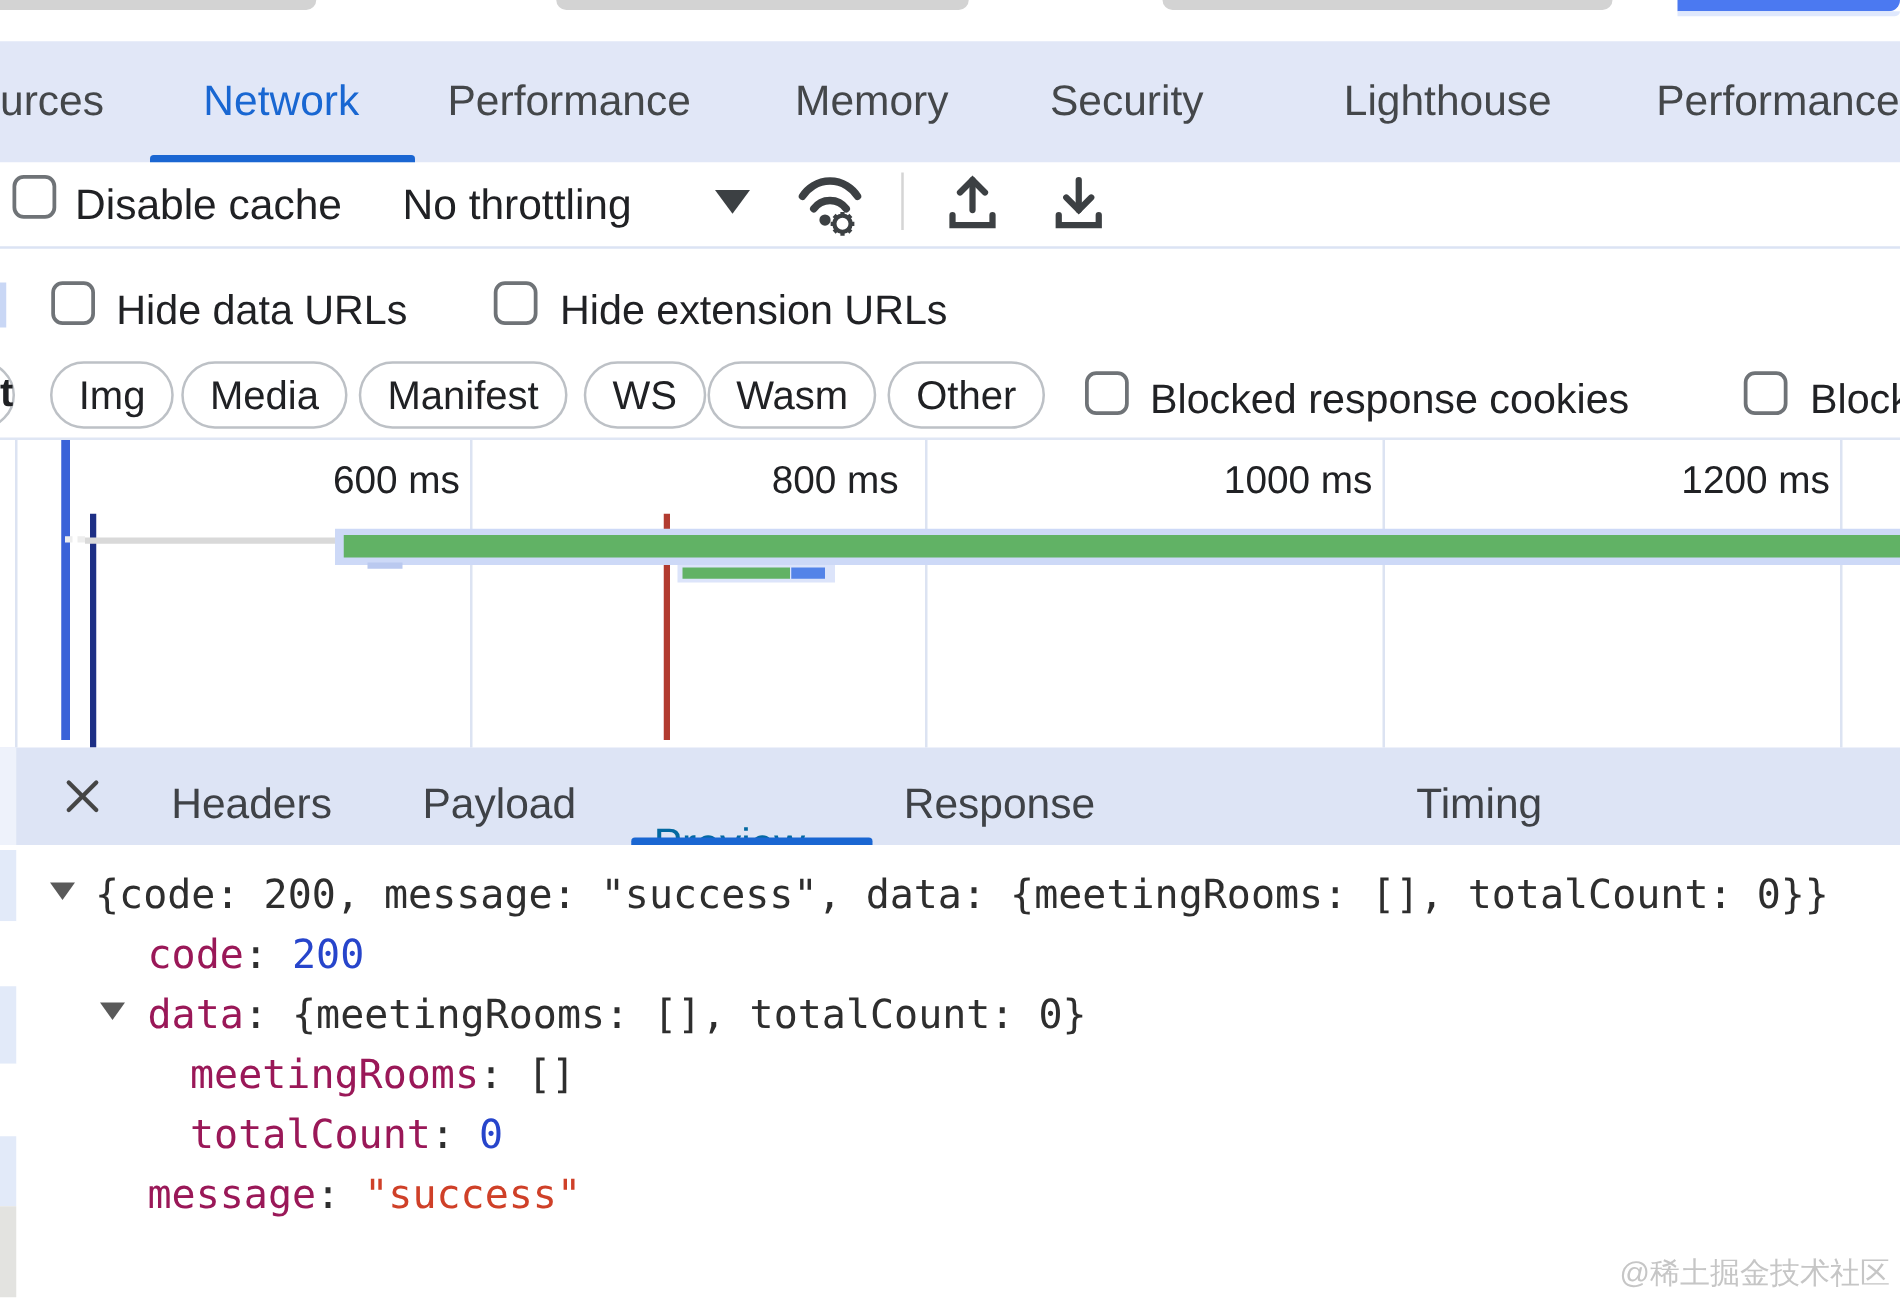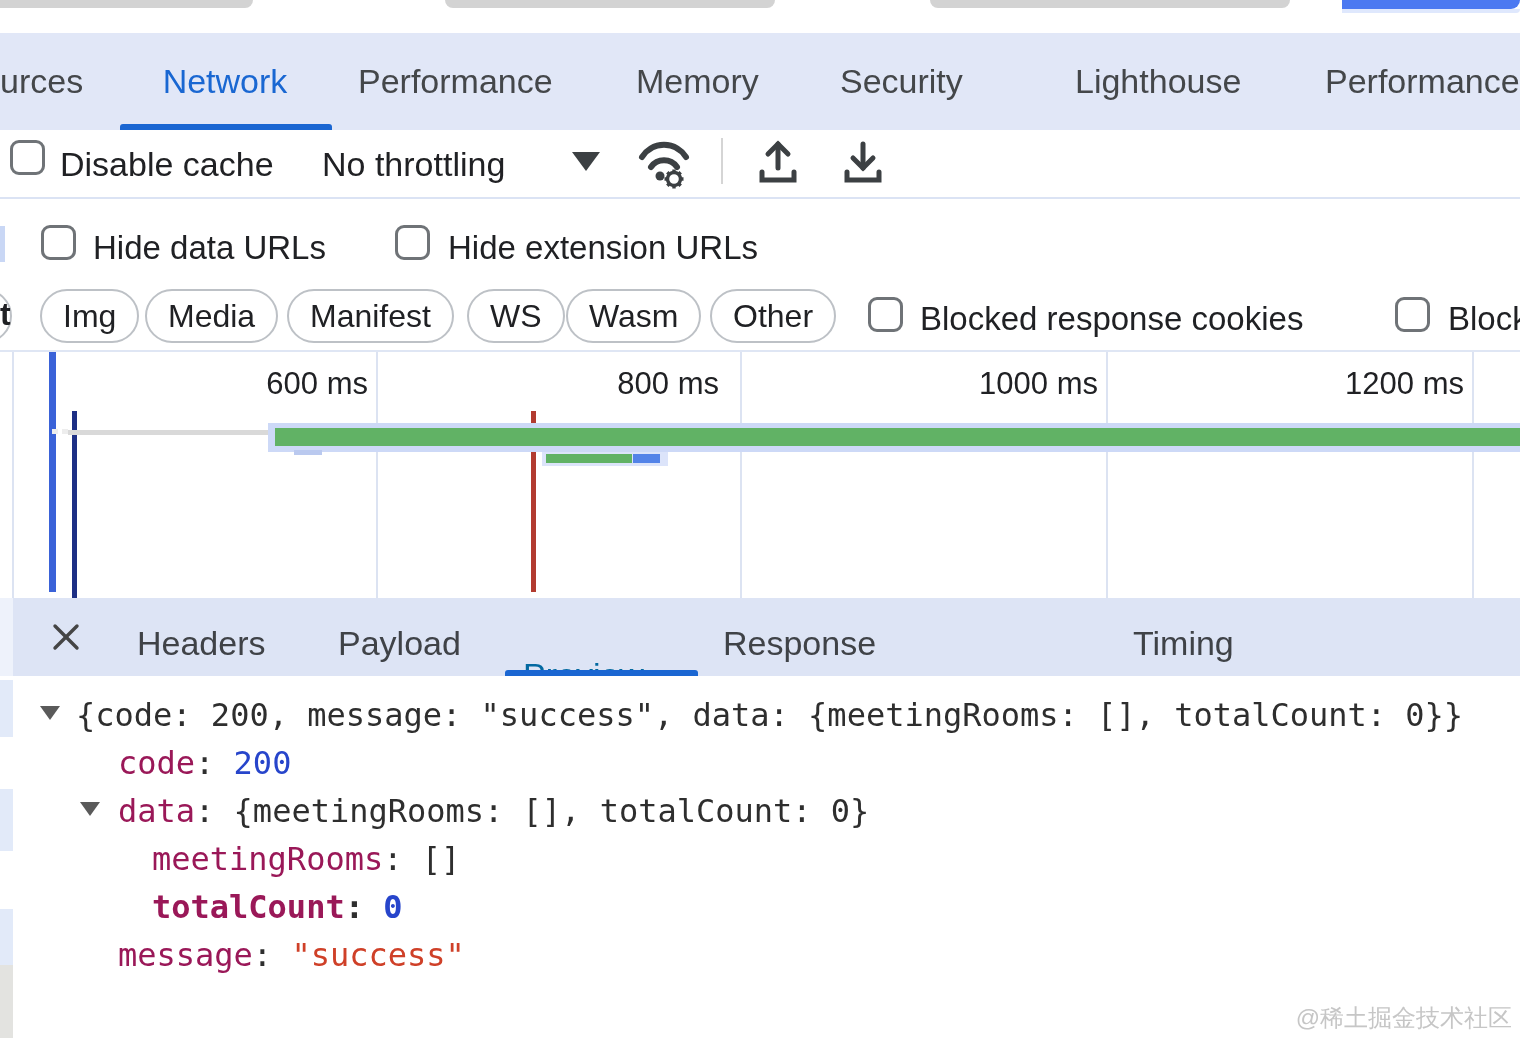--- a/index.html
+++ b/index.html
@@ -106,21 +106,21 @@
   .gs2{top:61px;height:52px;background:#ffffff;}
   .gs3{top:113px;height:62px;background:#e2eaf9;}
   .gs4{top:175px;height:58px;background:#ffffff;}
   .gs5{top:233px;height:56px;background:#e2eaf9;}
   .gs6{top:289px;height:73px;background:#e3e3e0;}
   .json-line { position:absolute; white-space:pre; color:#2e2e2e; }
   .l1 { left:76px;  top:20px; }
   .l2 { left:118px; top:68px; }
   .l3 { left:118px; top:116px; }
   .l4 { left:152px; top:164px; }
-  .l5 { left:152px; top:212px;font-weight:bold; }
+  .l5 { left:152px; top:212px; }
   .l6 { left:118px; top:260px; }
   .tri { position:absolute; width:0; height:0;
          border-left:10px solid transparent; border-right:10px solid transparent;
          border-top:14px solid #5a5a5a; }
   .tri1 { left:40px; top:30px; }
   .tri2 { left:80px; top:126px; }
   .j-key { color:#9a1858; }
   .j-num { color:#2745cb; }
   .j-str { color:#cf4028; }
   .j-punct { color:#2e2e2e; }

